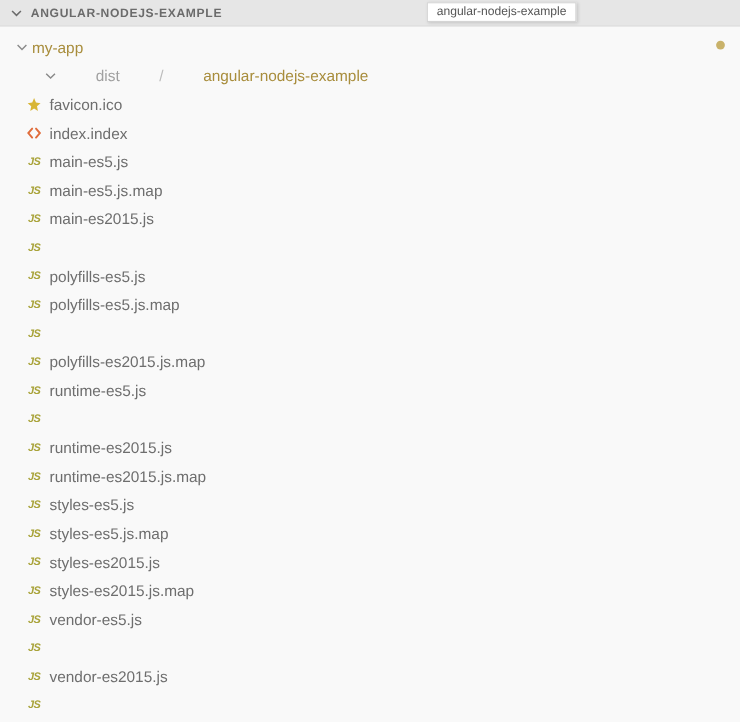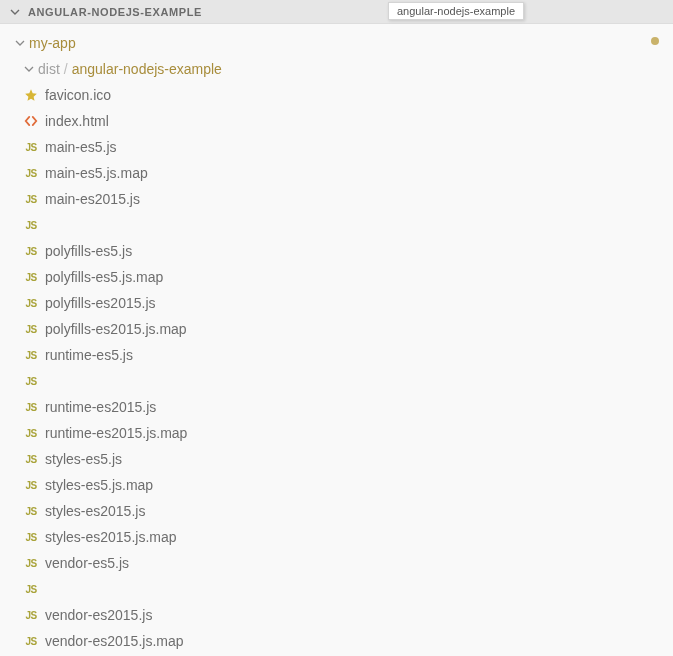--- a/index.html
+++ b/index.html
@@ -54,21 +54,22 @@
       display: flex;
       align-items: center;
       height: 26px;
       padding-left: 6px;
       cursor: pointer;
     }
     .row.folder-myapp {
       padding-left: 13px;
     }
     .row.folder-dist {
-      padding-left: 22px;
+      padding-left: 39px;
+      gap: 32px;
     }
     .row.file {
       padding-left: 22px;
     }
     .chevron {
       display: inline-flex;
       width: 14px;
       height: 14px;
       align-items: center;
       justify-content: center;
@@ -91,20 +92,21 @@
     .dist-prefix {
       font-size: 14px;
       color: #a0a0a0;
     }
     .icon-box {
       width: 18px;
       display: inline-flex;
       align-items: center;
       justify-content: center;
       margin-right: 5px;
+      font-style: italic;
     }
     .js-icon {
       font-size: 10px;
       font-weight: 800;
       color: #a9a33a;
       letter-spacing: -0.5px;
     }
     .file-label {
       font-size: 14px;
       color: #6e6e6e;
@@ -168,21 +170,21 @@
           </svg>
         </span>
         <span class="file-label">favicon.ico</span>
       </div>
       <div class="row file">
         <span class="icon-box">
           <svg width="14" height="14" viewBox="0 0 24 24">
             <path stroke="#e06c3b" stroke-width="3" fill="none" stroke-linecap="round" d="M9 5l-6 7 6 7M15 5l6 7-6 7"></path>
           </svg>
         </span>
-        <span class="file-label">index.html</span>
+        <span class="file-label">index.index</span>
       </div>
       <div class="row file">
         <span class="icon-box">
           <span class="js-icon">JS</span>
         </span>
         <span class="file-label">main-es5.js</span>
       </div>
       <div class="row file">
         <span class="icon-box">
           <span class="js-icon">JS</span>
@@ -209,21 +211,20 @@
       <div class="row file">
         <span class="icon-box">
           <span class="js-icon">JS</span>
         </span>
         <span class="file-label">polyfills-es5.js.map</span>
       </div>
       <div class="row file">
         <span class="icon-box">
           <span class="js-icon">JS</span>
         </span>
-        <span class="file-label">polyfills-es2015.js</span>
       </div>
       <div class="row file">
         <span class="icon-box">
           <span class="js-icon">JS</span>
         </span>
         <span class="file-label">polyfills-es2015.js.map</span>
       </div>
       <div class="row file">
         <span class="icon-box">
           <span class="js-icon">JS</span>
@@ -285,17 +286,16 @@
       <div class="row file">
         <span class="icon-box">
           <span class="js-icon">JS</span>
         </span>
         <span class="file-label">vendor-es2015.js</span>
       </div>
       <div class="row file">
         <span class="icon-box">
           <span class="js-icon">JS</span>
         </span>
-        <span class="file-label">vendor-es2015.js.map</span>
       </div>
     </div>
 
 </div>
 
 </body></html>

